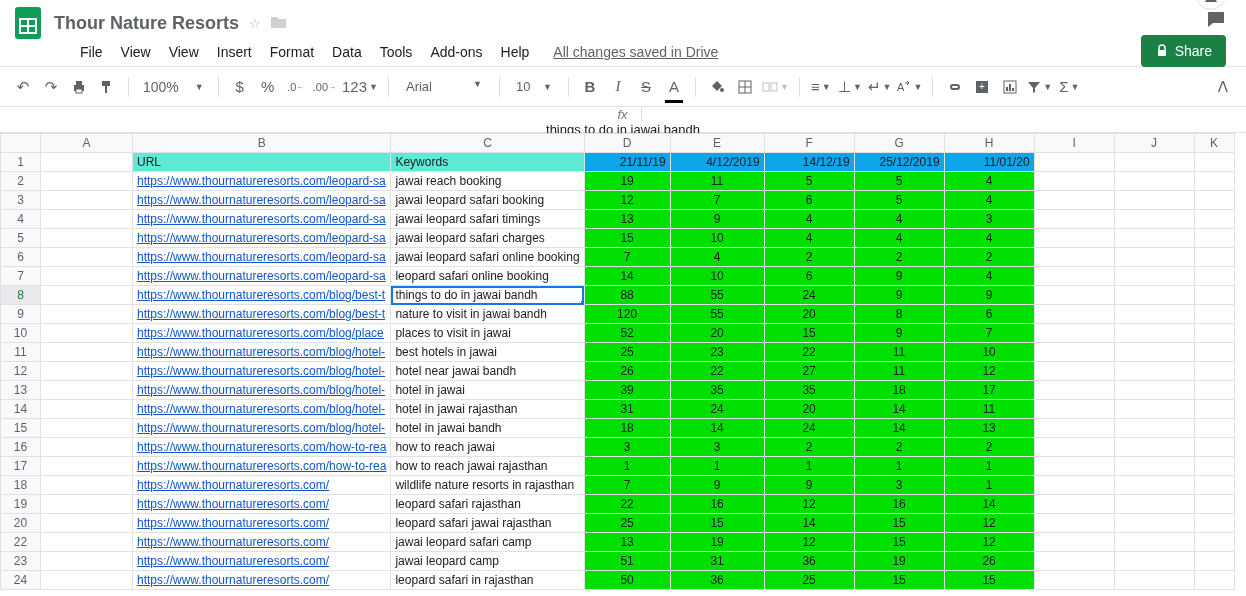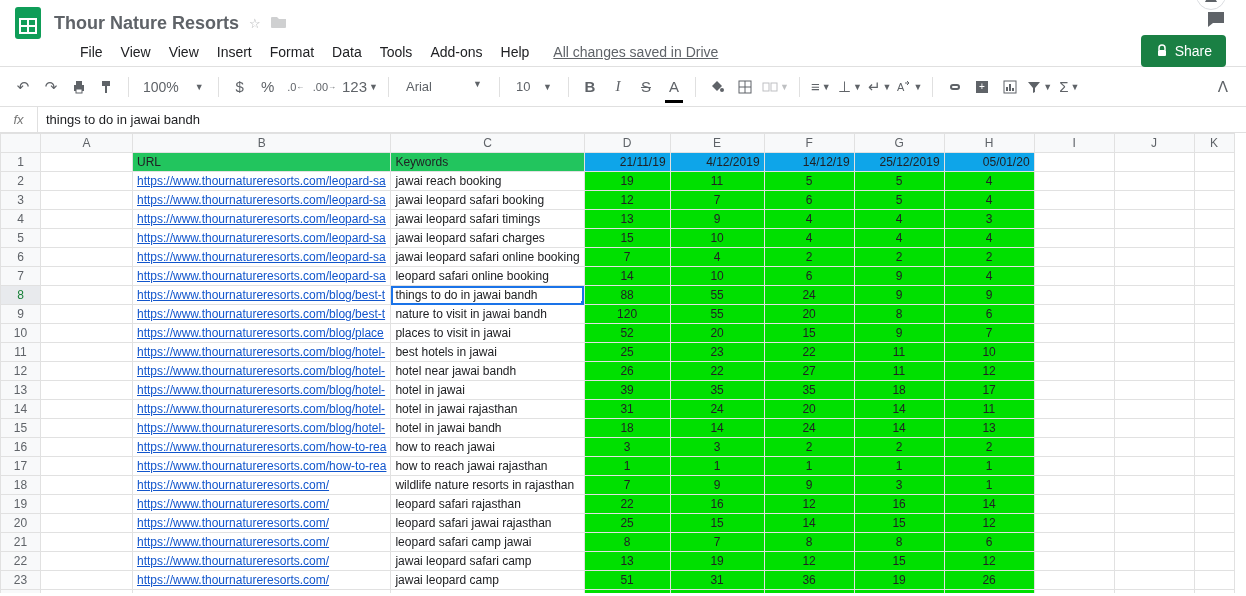--- a/index.html
+++ b/index.html
@@ -31,21 +31,21 @@
   .tb-btn { min-width:22px; height:26px; display:flex; align-items:center; justify-content:center; cursor:pointer; font-size:15px; border-radius:2px; }
   .tb-zoom { display:flex; align-items:center; gap:14px; font-size:14px; padding:0 4px;}
   .tb-font { width:90px; border:1px solid transparent; display:flex; align-items:flex-start; justify-content:space-between; padding:2px 6px;}
   .tb-size { width:48px; display:flex; align-items:center; justify-content:space-between; padding:2px 6px;}
   .underlineA { position:relative;}
   .underlineA::after { content:""; position:absolute; left:2px; right:2px; bottom:-3px; height:3px; background:#000;}
   .chev { font-size:9px; margin-left:2px;}
   .toolbar-right { margin-left:auto;}
 
   
-  .formula-bar { display:flex; align-items:center; border-bottom:1px solid #e0e0e0; height:26px;}
+  .formula-bar { display:flex; align-items:center; border-bottom:1px solid #e0e0e0; height:26px;flex-direction:column;}
   .fx { width:38px; text-align:center; color:#777; font-style:italic; font-size:13px; border-right:1px solid #e0e0e0; height:100%; display:flex; align-items:center; justify-content:center;}
   .formula-input { flex:1; padding:0 8px; font-size:13px; color:#202124;}
 
   
   .sheet-wrap { position:relative; overflow:auto; height:calc(596px - 40px - 30px - 40px - 26px);}
   table.sheet { border-collapse:collapse; table-layout:fixed;}
   table.sheet th, table.sheet td { border:1px solid #e1e1e1; height:19px; font-size:12px; padding:0 4px; white-space:nowrap; overflow:hidden;}
   table.sheet th { background:#f8f9fa; color:#5f6368; font-weight:400; text-align:center; position:sticky; top:0; z-index:2;}
   .corner { width:40px; background:#f8f9fa; position:sticky; left:0; z-index:3;}
   .rowhdr { width:40px; text-align:center; background:#f8f9fa; color:#5f6368; position:sticky; left:0; z-index:1;}
@@ -57,21 +57,21 @@
   col.c-d { width:86px;}
   col.c-e { width:94px;}
   col.c-f { width:90px;}
   col.c-g { width:90px;}
   col.c-h { width:90px;}
   col.c-i { width:80px;}
   col.c-j { width:80px;}
   col.c-k { width:40px;}
 
   td.link a { color:#1155cc; text-decoration:underline;}
-  td.hdr-yellow { background:#22c55e; font-weight:400;}
+  td.hdr-yellow { background:#5eead4; font-weight:400;}
   td.date-yellow { background:#0ea5e9; text-align:right;}
   td.num-green { background:#00e000; text-align:center;}
   td.active { outline:2px solid #1a73e8; outline-offset:-2px; position:relative; z-index:5;}
   td.active::after { content:""; position:absolute; right:-3px; bottom:-3px; width:6px; height:6px; background:#1a73e8;}
 </style>
 </head>
 <body>
 
 <div class="titlebar">
   <div class="logo">
@@ -282,21 +282,21 @@
   <tbody id="gridbody">
         <tr>
           <td class="rowhdr">1</td>
           <td></td>
           <td class="hdr-yellow">URL</td>
           <td class="hdr-yellow">Keywords</td>
           <td class="date-yellow">21/11/19</td>
           <td class="date-yellow">4/12/2019</td>
           <td class="date-yellow">14/12/19</td>
           <td class="date-yellow">25/12/2019</td>
-          <td class="date-yellow">05/01/20</td>
+          <td class="date-yellow">11/01/20</td>
           <td></td>
           <td></td>
           <td></td>
         </tr>
         <tr>
           <td class="rowhdr">2</td>
           <td></td>
           <td class="link"><a href="#">https://www.thournatureresorts.com/leopard-sa</a></td>
           <td>jawai reach booking</td>
           <td class="num-green">19</td>
@@ -554,34 +554,20 @@
           <td class="num-green">25</td>
           <td class="num-green">15</td>
           <td class="num-green">14</td>
           <td class="num-green">15</td>
           <td class="num-green">12</td>
           <td></td>
           <td></td>
           <td></td>
         </tr>
         <tr>
-          <td class="rowhdr">21</td>
-          <td></td>
-          <td class="link"><a href="#">https://www.thournatureresorts.com/</a></td>
-          <td>leopard safari camp jawai</td>
-          <td class="num-green">8</td>
-          <td class="num-green">7</td>
-          <td class="num-green">8</td>
-          <td class="num-green">8</td>
-          <td class="num-green">6</td>
-          <td></td>
-          <td></td>
-          <td></td>
-        </tr>
-        <tr>
           <td class="rowhdr">22</td>
           <td></td>
           <td class="link"><a href="#">https://www.thournatureresorts.com/</a></td>
           <td>jawai leopard safari camp</td>
           <td class="num-green">13</td>
           <td class="num-green">19</td>
           <td class="num-green">12</td>
           <td class="num-green">15</td>
           <td class="num-green">12</td>
           <td></td>

